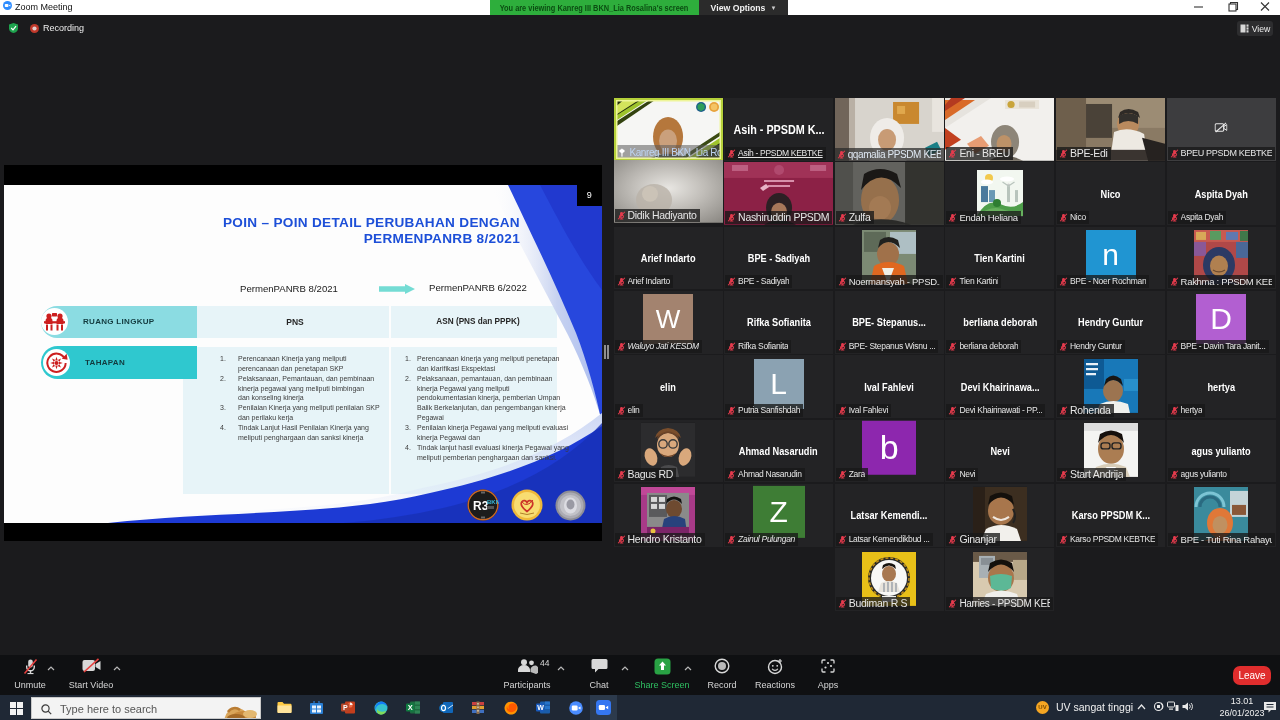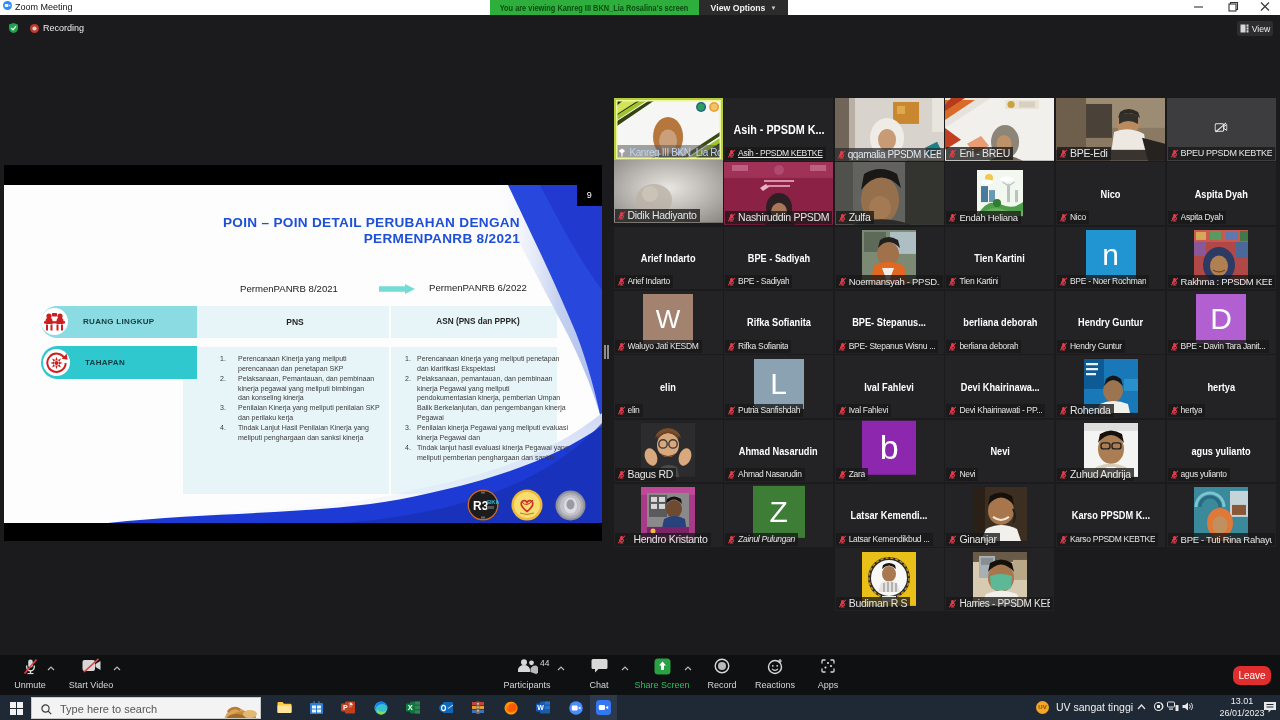--- a/index.html
+++ b/index.html
@@ -559,21 +559,21 @@
           <rect x="5.45" y="8.6" width="1.1" height="2"></rect>
           <rect x="3.6" y="10.4" width="4.8" height="0.9"></rect>
         </g>
         <line x1="1.5" y1="11" x2="10.5" y2="1" stroke="#e63b4d" stroke-width="1.4"></line>
       </svg>
       <span style="font-size:9.5px;color:#e6e6e6;white-space:nowrap;overflow:hidden;line-height:11px;letter-spacing:-.3px;">Rakhma : PPSDM KEB...</span>
     </div>
   </div>
 <div style="position:absolute;left:613.5px;top:291.0px;width:109.1px;height:62.8px;background:#232325;overflow:hidden;">
     <div style="position:absolute;left:50%;top:50%;transform:translate(-50%,-56%);width:50px;height:50px;background:#a3836f;display:flex;align-items:center;justify-content:center;color:#fff;font-size:26px;">W</div>
-    <div style="position:absolute;left:1px;max-width:107px;bottom:1px;display:flex;align-items:center;gap:2px;background:rgba(24,24,24,.78);padding:1px 3px 1px 2px;height:13px;box-sizing:border-box;">
+    <div style="position:absolute;left:1px;max-width:107px;bottom:1px;display:flex;align-items:center;gap:2px;background:rgba(24,24,24,.78);padding:1px 3px 1px 2px;height:13px;box-sizing:border-box;font-style:italic;">
       <svg width="9" height="9" viewBox="0 0 12 12" style="flex:0 0 auto">
         <g fill="#e63b4d">
           <rect x="4.1" y="1.2" width="3.8" height="6.2" rx="1.9"></rect>
           <path d="M2.6 5.5v1a3.4 3.4 0 0 0 6.8 0v-1h-1.1v1a2.3 2.3 0 0 1-4.6 0v-1z"></path>
           <rect x="5.45" y="8.6" width="1.1" height="2"></rect>
           <rect x="3.6" y="10.4" width="4.8" height="0.9"></rect>
         </g>
         <line x1="1.5" y1="11" x2="10.5" y2="1" stroke="#e63b4d" stroke-width="1.4"></line>
       </svg>
       <span style="font-size:8.5px;color:#e6e6e6;white-space:nowrap;overflow:hidden;line-height:11px;letter-spacing:-.3px;">Waluyo Jati KESDM</span>
@@ -857,21 +857,21 @@
     <div style="position:absolute;left:1px;max-width:107px;bottom:1px;display:flex;align-items:center;gap:2px;background:rgba(24,24,24,.78);padding:1px 3px 1px 2px;height:13px;box-sizing:border-box;">
       <svg width="9" height="9" viewBox="0 0 12 12" style="flex:0 0 auto">
         <g fill="#e63b4d">
           <rect x="4.1" y="1.2" width="3.8" height="6.2" rx="1.9"></rect>
           <path d="M2.6 5.5v1a3.4 3.4 0 0 0 6.8 0v-1h-1.1v1a2.3 2.3 0 0 1-4.6 0v-1z"></path>
           <rect x="5.45" y="8.6" width="1.1" height="2"></rect>
           <rect x="3.6" y="10.4" width="4.8" height="0.9"></rect>
         </g>
         <line x1="1.5" y1="11" x2="10.5" y2="1" stroke="#e63b4d" stroke-width="1.4"></line>
       </svg>
-      <span style="font-size:10.5px;color:#e6e6e6;white-space:nowrap;overflow:hidden;line-height:11px;letter-spacing:-.3px;">Zuhud Andrija</span>
+      <span style="font-size:10.5px;color:#e6e6e6;white-space:nowrap;overflow:hidden;line-height:11px;letter-spacing:-.3px;">Start Andrija</span>
     </div>
   </div>
 <div style="position:absolute;left:1166.6px;top:419.6px;width:109.1px;height:62.8px;background:#232325;overflow:hidden;">
     <div style="position:absolute;left:0;right:0;top:0;height:100%;display:flex;align-items:center;justify-content:center;">
       <span style="color:#fff;font-weight:bold;font-size:11.5px;white-space:nowrap;display:inline-block;transform:scaleX(.8);">agus yulianto</span>
     </div>
     <div style="position:absolute;left:1px;max-width:107px;bottom:1px;display:flex;align-items:center;gap:2px;background:rgba(24,24,24,.78);padding:1px 3px 1px 2px;height:13px;box-sizing:border-box;">
       <svg width="9" height="9" viewBox="0 0 12 12" style="flex:0 0 auto">
         <g fill="#e63b4d">
           <rect x="4.1" y="1.2" width="3.8" height="6.2" rx="1.9"></rect>
@@ -893,21 +893,21 @@
 <rect x="10" y="10" width="6" height="5" fill="#d8d8d8"></rect>
         <rect x="18" y="10" width="6" height="5" fill="#d8d8d8"></rect>
 <rect x="10" y="17" width="6" height="5" fill="#d8d8d8"></rect>
         <rect x="18" y="17" width="6" height="5" fill="#d8d8d8"></rect>
 <ellipse cx="33" cy="22" rx="8" ry="9" fill="#6e4a30"></ellipse>
 <path d="M25 17 Q33 8 41 17 L40 12 Q33 7 26 12 Z" fill="#121210"></path>
 <path d="M20 46 L23 32 Q33 26 44 32 L46 46 Z" fill="#28427c"></path>
 <rect x="6" y="40" width="42" height="8" fill="#7c2468"></rect>
 <circle cx="12" cy="44" r="2.5" fill="#e8c040"></circle>
 </svg></div>
-    <div style="position:absolute;left:1px;max-width:107px;bottom:1px;display:flex;align-items:center;gap:8px;background:rgba(24,24,24,.78);padding:1px 3px 1px 2px;height:13px;box-sizing:border-box;">
+    <div style="position:absolute;left:1px;max-width:107px;bottom:1px;display:flex;align-items:center;gap:2px;background:rgba(24,24,24,.78);padding:1px 3px 1px 2px;height:13px;box-sizing:border-box;">
       <svg width="9" height="9" viewBox="0 0 12 12" style="flex:0 0 auto">
         <g fill="#e63b4d">
           <rect x="4.1" y="1.2" width="3.8" height="6.2" rx="1.9"></rect>
           <path d="M2.6 5.5v1a3.4 3.4 0 0 0 6.8 0v-1h-1.1v1a2.3 2.3 0 0 1-4.6 0v-1z"></path>
           <rect x="5.45" y="8.6" width="1.1" height="2"></rect>
           <rect x="3.6" y="10.4" width="4.8" height="0.9"></rect>
         </g>
         <line x1="1.5" y1="11" x2="10.5" y2="1" stroke="#e63b4d" stroke-width="1.4"></line>
       </svg>
       <span style="font-size:10.5px;color:#e6e6e6;white-space:nowrap;overflow:hidden;line-height:11px;letter-spacing:-.3px;">Hendro Kristanto</span>

